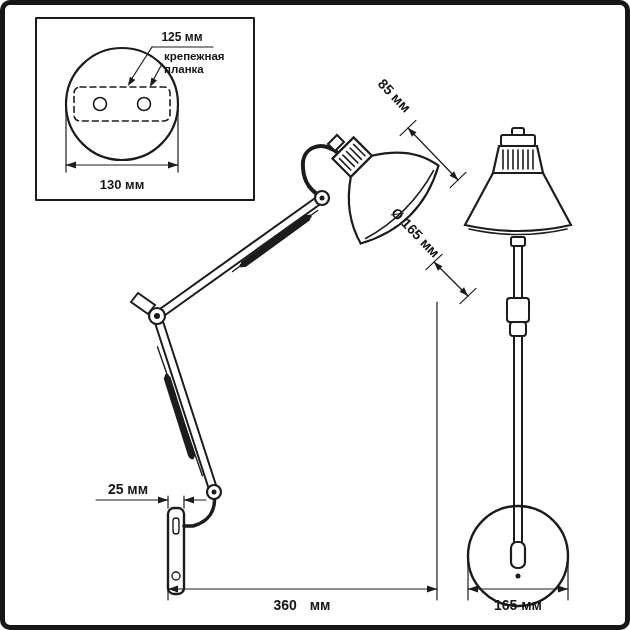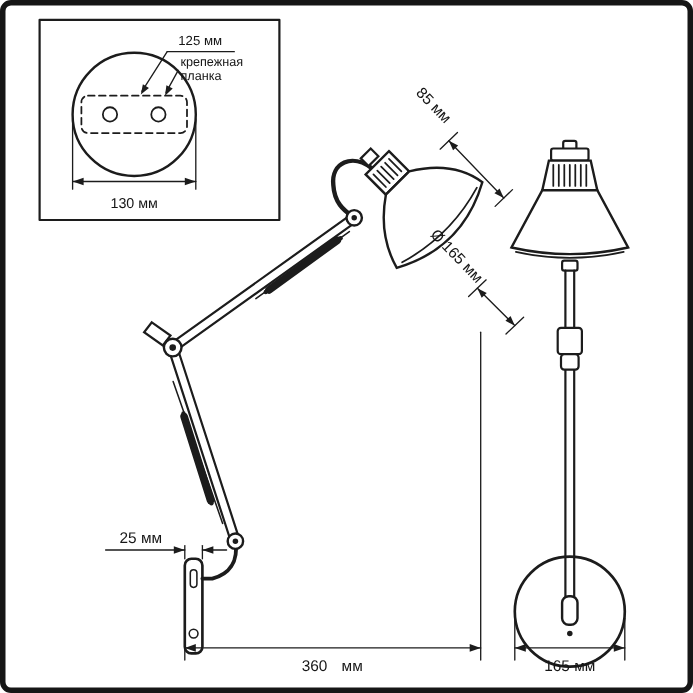--- a/index.html
+++ b/index.html
@@ -1,16 +1,16 @@
 <!DOCTYPE html>
 <html><head>
 <meta charset="utf-8">
 <style>
   html,body{margin:0;padding:0;background:#e9e9e9;}
-  .stage{position:relative;width:630px;height:630px;background:#ffffff;overflow:hidden;}
+  .stage{position:relative;width:630px;height:630px;background:#ffffff;overflow:hidden;font-weight:bold;}
   .border-overlay{position:absolute;inset:0;border:5px solid #161616;border-radius:10px;pointer-events:none;}
   svg{position:absolute;left:0;top:0;}
   .ln{stroke:#1c1c1c;fill:none;stroke-linecap:round;stroke-linejoin:round;}
   .w1{stroke-width:1.2}.w14{stroke-width:1.4}.w16{stroke-width:1.6}
   .w2{stroke-width:2}.w22{stroke-width:2.2}.w24{stroke-width:2.4}
   .w35{stroke-width:3.5}.w4{stroke-width:4}.w7{stroke-width:7}
   .fillw{fill:#ffffff;stroke:#1c1c1c;}
   .arr{fill:#1c1c1c;stroke:none;}
   .dot{fill:#1c1c1c;stroke:none;}
   .dash{stroke-dasharray:6 4;}

